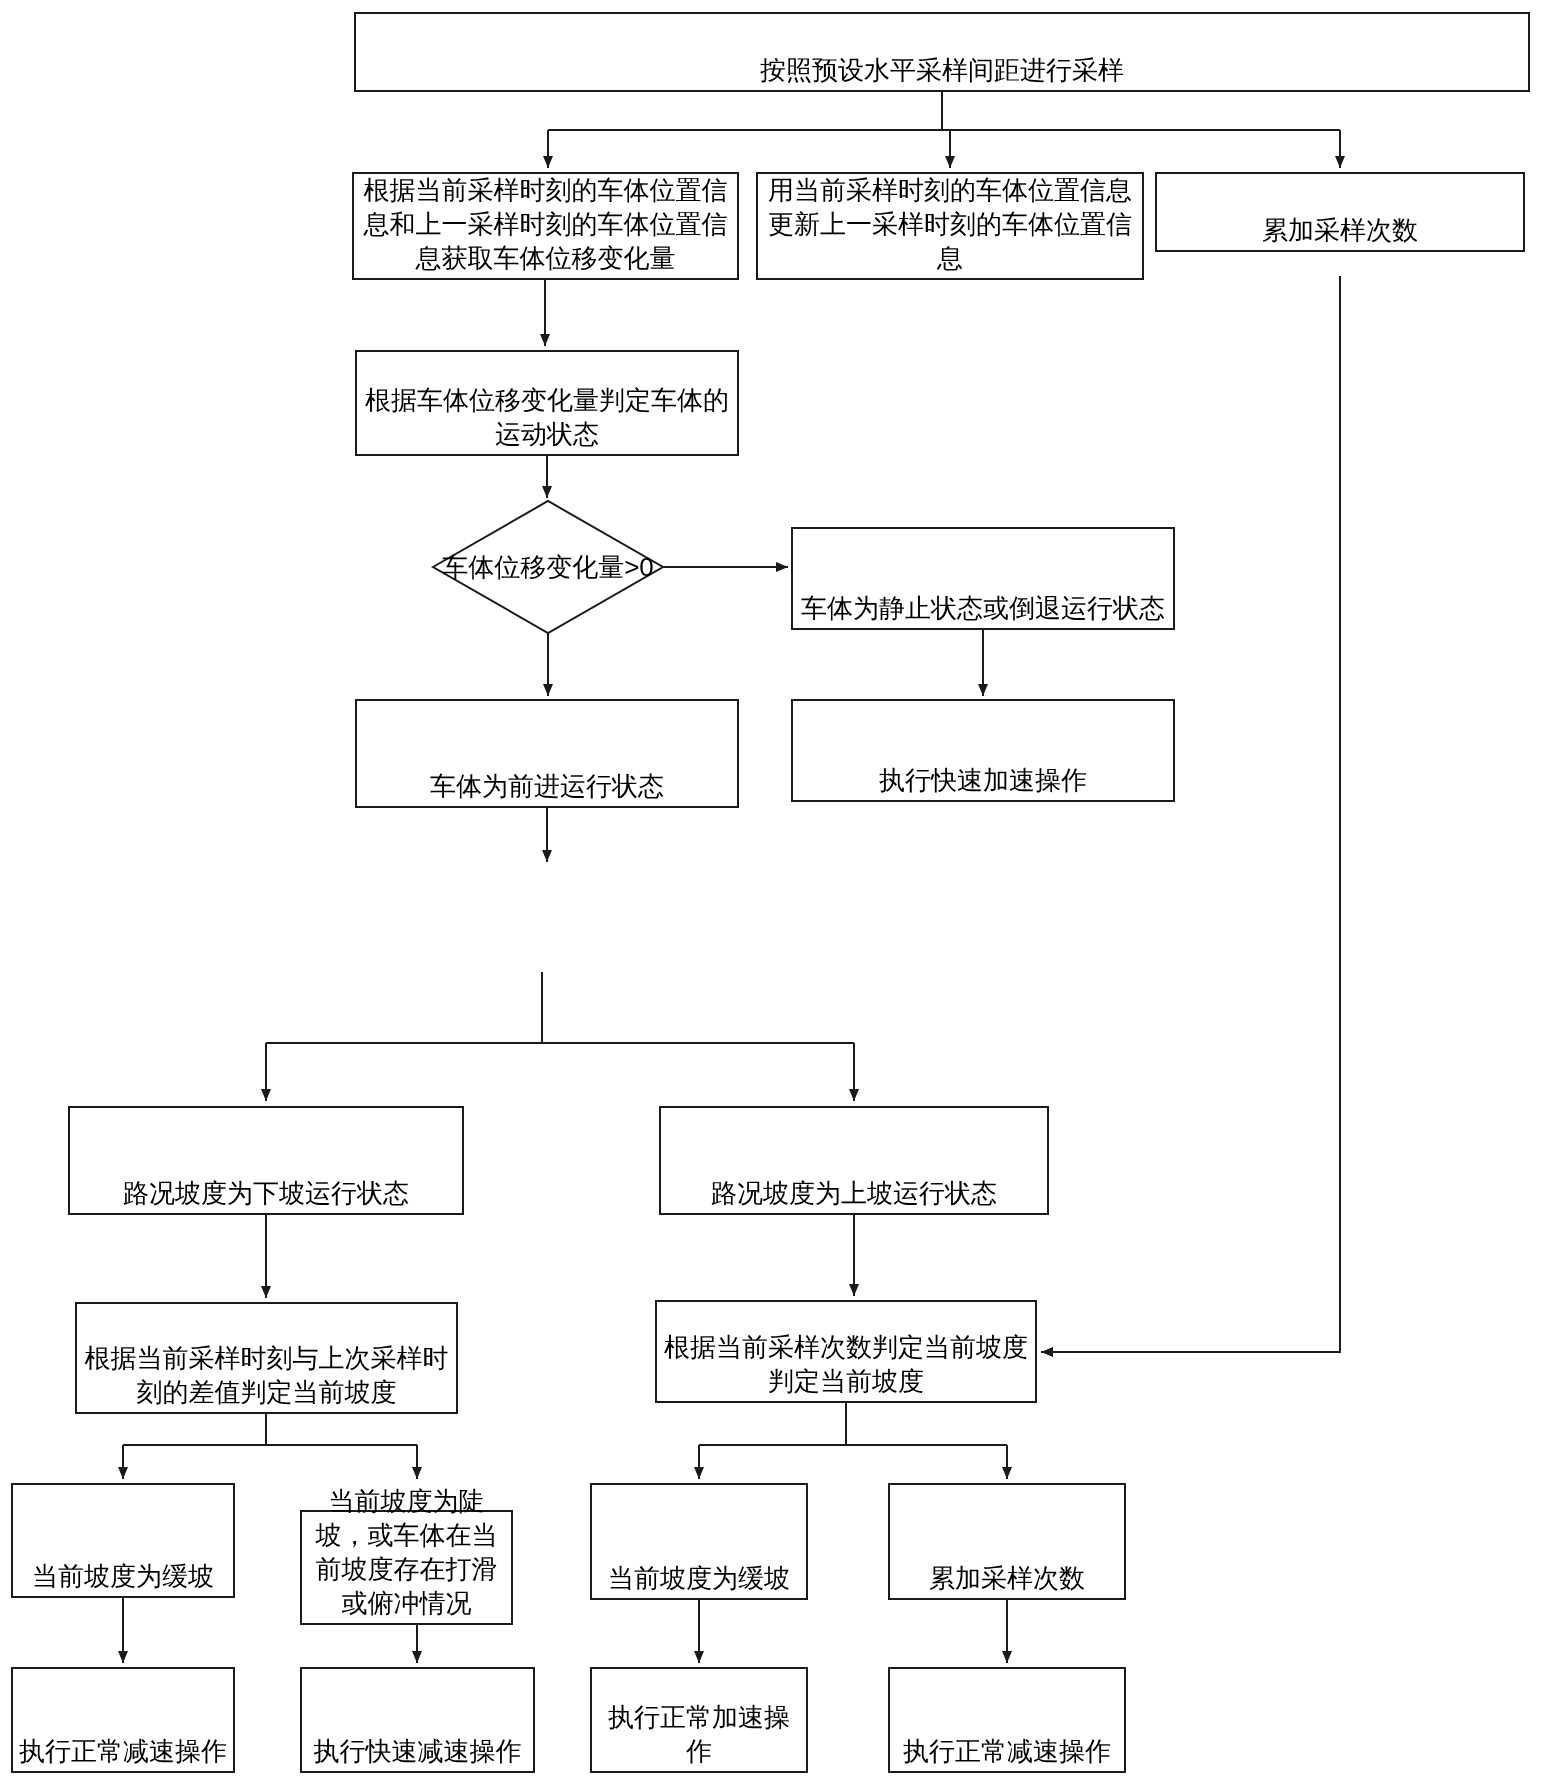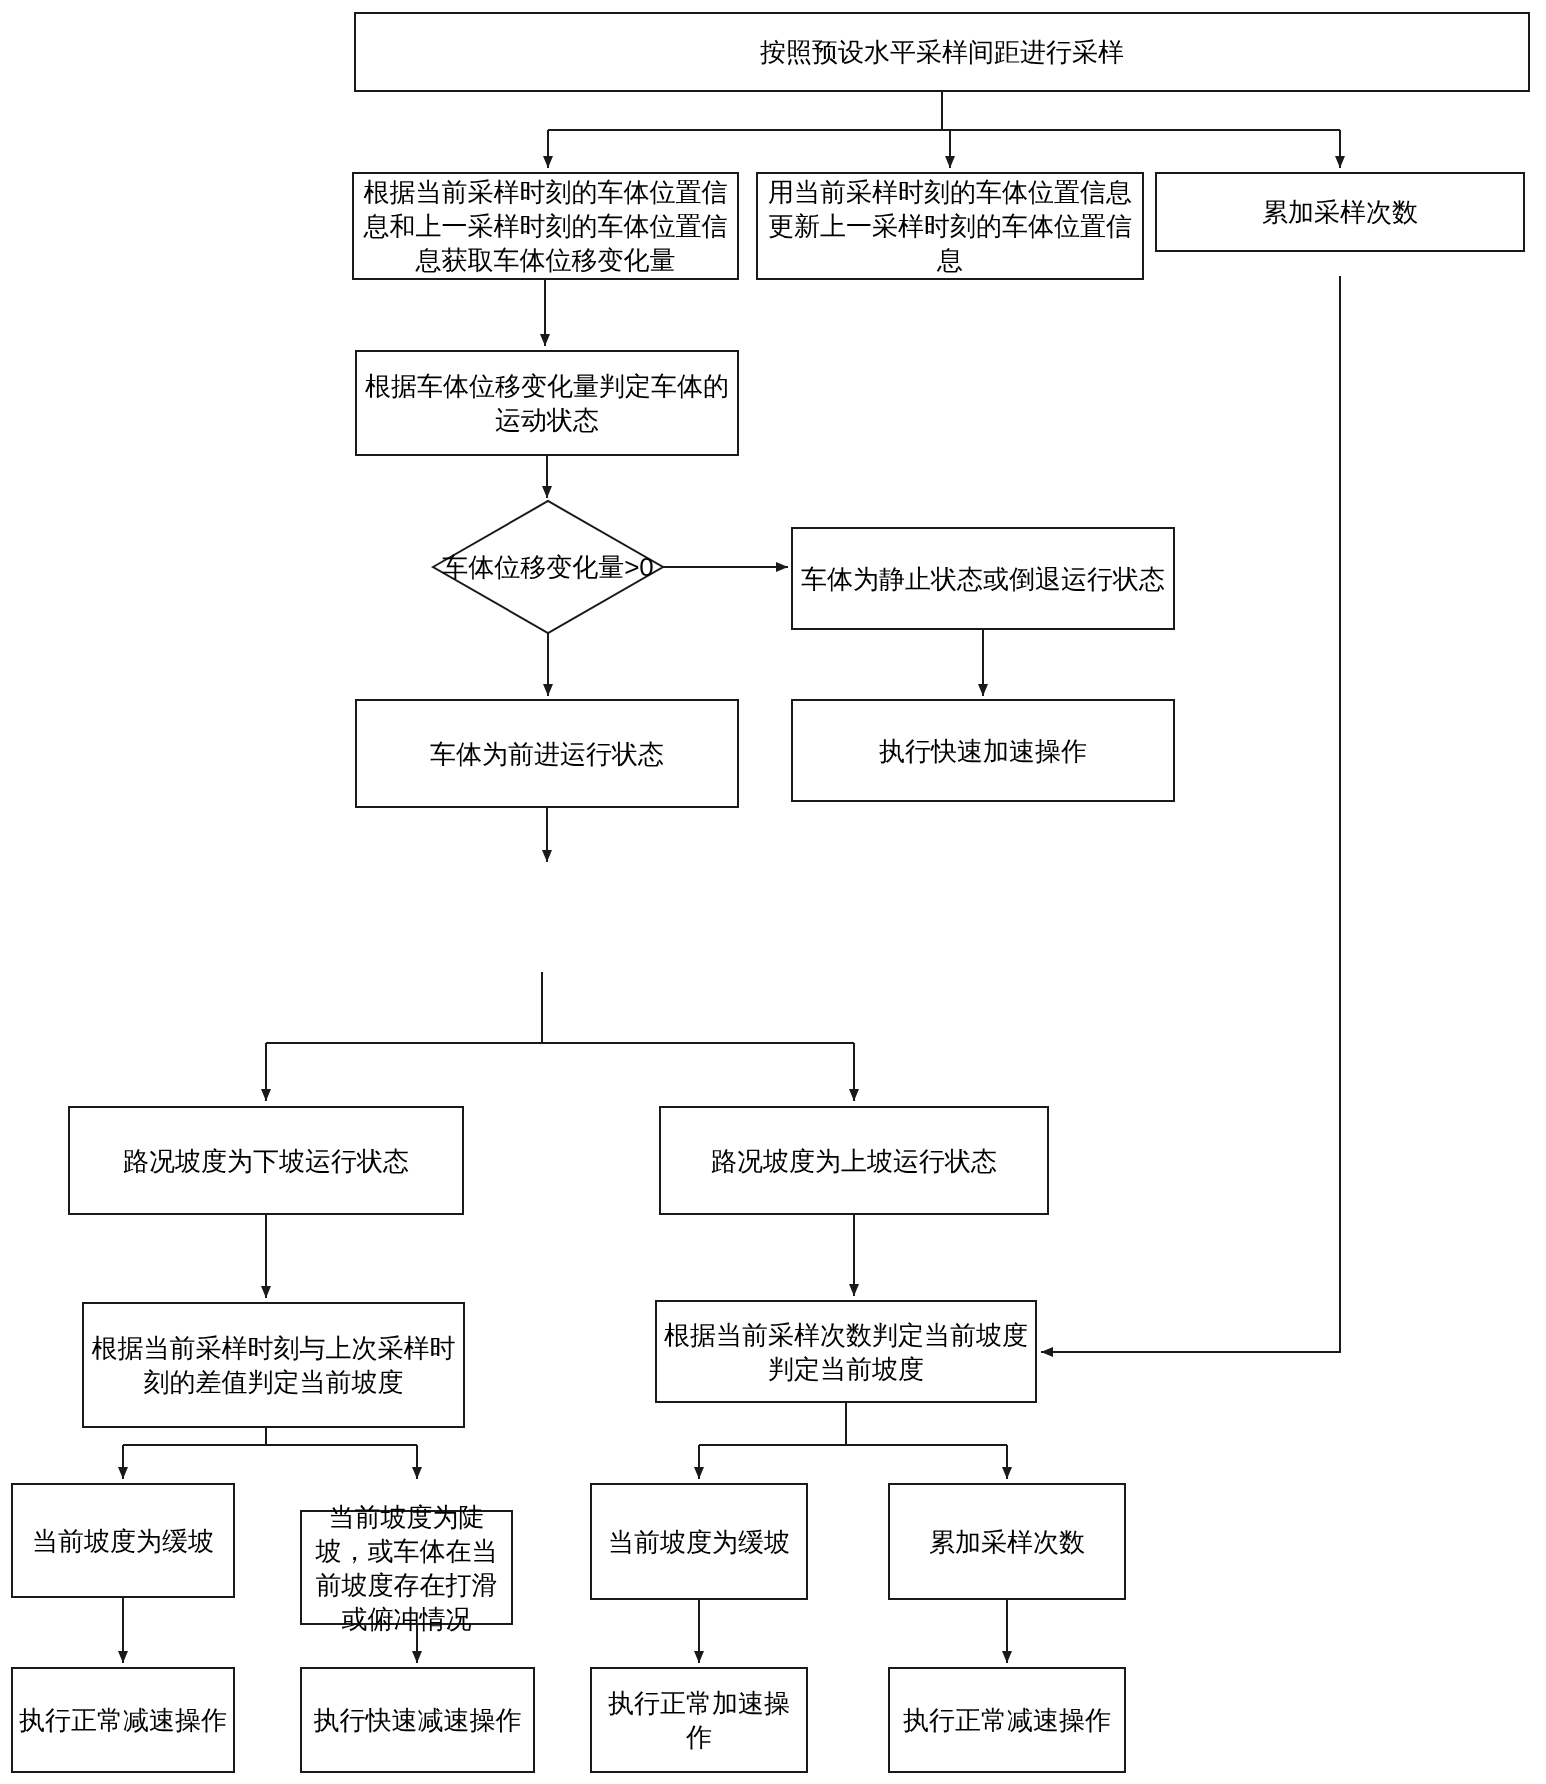--- a/index.html
+++ b/index.html
@@ -9,24 +9,25 @@
     background:#ffffff;
     font-family:"Liberation Sans","DejaVu Sans",sans-serif;
     color:#000000;
   }
   #wires{position:absolute;left:0;top:0;width:1546px;height:1784px;}
   .node{
     position:absolute;
     box-sizing:border-box;
     border:2px solid #1a1a1a;
     background:#ffffff;
-    display:flex;align-items:center;justify-content:center;
+    display:flex;align-items:flex-end;justify-content:center;
     text-align:center;
     font-size:26px;line-height:34px;
     padding:2px 4px;
+    font-family:Liberation Serif, serif;
   }
   .decision-label{
     position:absolute;
     display:flex;align-items:center;justify-content:center;
     text-align:center;
     font-size:26px;line-height:34px;
     background:transparent;
   }
 </style>
 </head>
@@ -127,21 +128,21 @@
 
 
   <div class="node" style="left:68px;top:1106px;width:396px;height:109px">
     <span>路况坡度为下坡运行状态</span>
   </div>
 
   <div class="node" style="left:659px;top:1106px;width:390px;height:109px">
     <span>路况坡度为上坡运行状态</span>
   </div>
 
-  <div class="node" style="left:82px;top:1302px;width:383px;height:126px">
+  <div class="node" style="left:75px;top:1302px;width:383px;height:112px">
     <span>根据当前采样时刻与上次采样时刻的差值判定当前坡度</span>
   </div>
 
   <div class="node" style="left:655px;top:1300px;width:382px;height:103px">
     <span>根据当前采样次数判定当前坡度判定当前坡度</span>
   </div>
 
   <div class="node" style="left:11px;top:1483px;width:224px;height:115px">
     <span>当前坡度为缓坡</span>
   </div>

